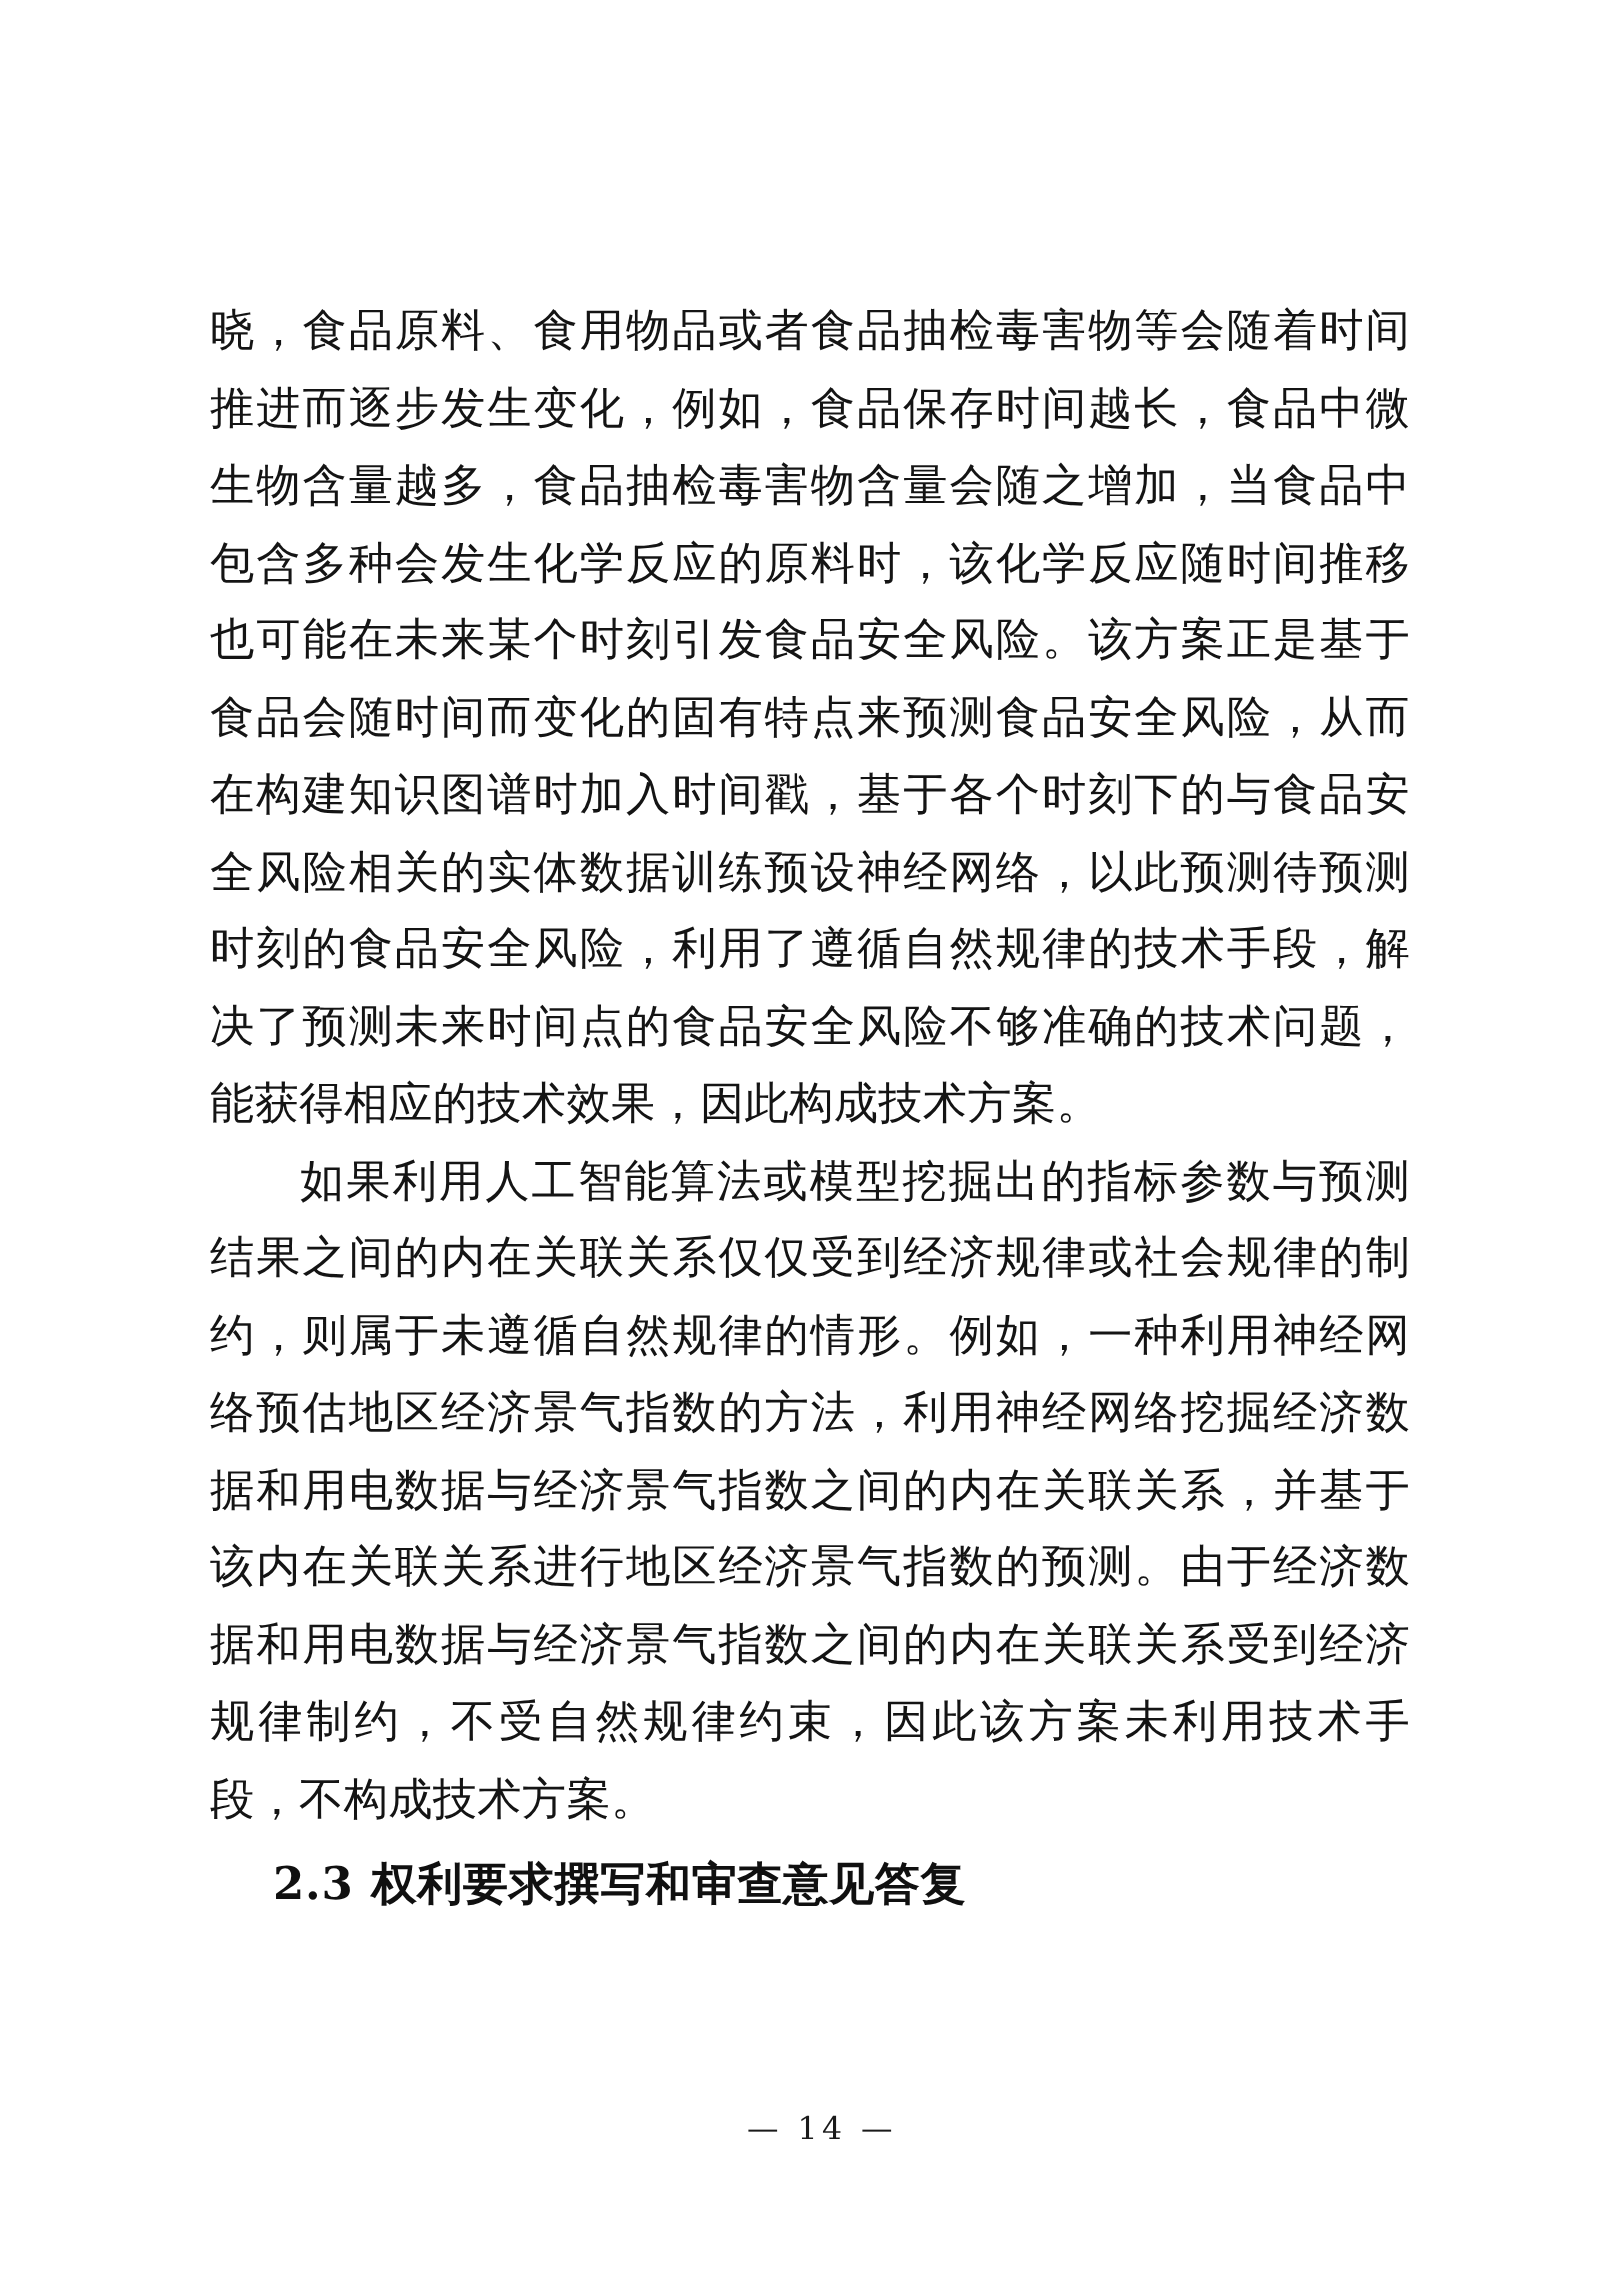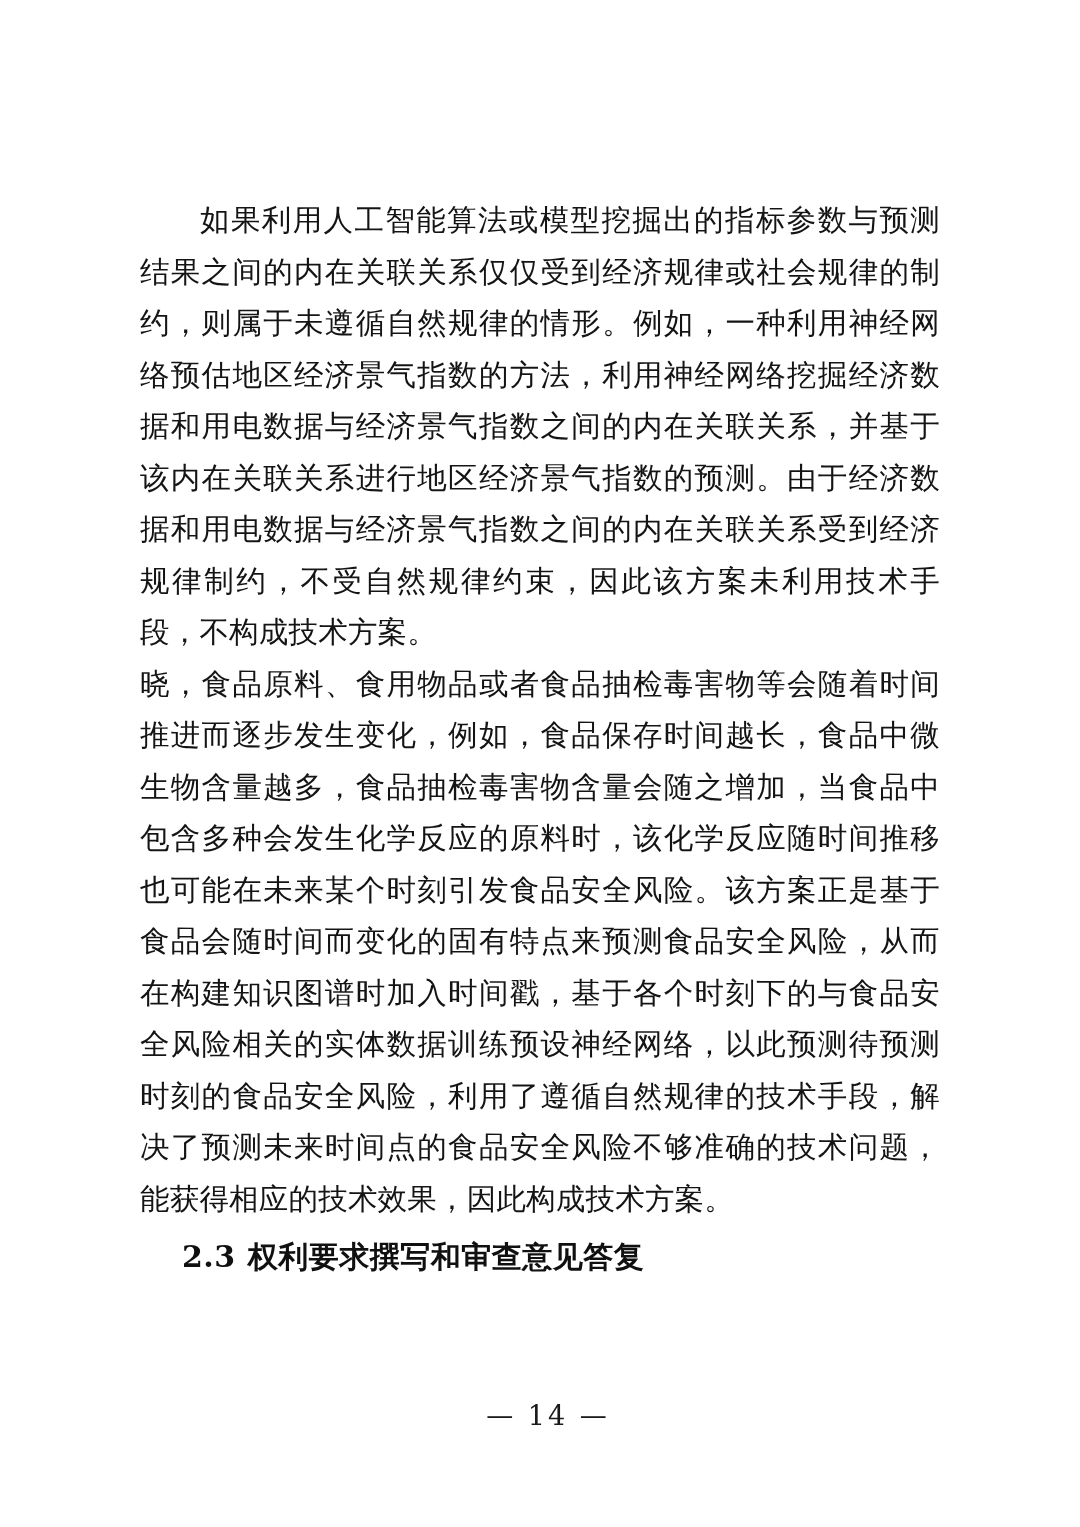--- a/index.html
+++ b/index.html
@@ -46,35 +46,35 @@
   }
   .heading .num {
     margin-right: 12px;
   }
   .footer {
     position: absolute;
     left: 16px;
     right: 0;
     bottom: 96px;
     text-align: center;
-    font-size: 27px;
+    font-size: 21px;
     letter-spacing: 3px;
     color: #1a1a1a;
   }
 </style>
 </head>
 <body>
 
 <div class="page">
 
   <div class="body-text">
 
+    <p class="para">晓，食品原料、食用物品或者食品抽检毒害物等会随着时间推进而逐步发生变化，例如，食品保存时间越长，食品中微生物含量越多，食品抽检毒害物含量会随之增加，当食品中包含多种会发生化学反应的原料时，该化学反应随时间推移也可能在未来某个时刻引发食品安全风险。该方案正是基于食品会随时间而变化的固有特点来预测食品安全风险，从而在构建知识图谱时加入时间戳，基于各个时刻下的与食品安全风险相关的实体数据训练预设神经网络，以此预测待预测时刻的食品安全风险，利用了遵循自然规律的技术手段，解决了预测未来时间点的食品安全风险不够准确的技术问题，能获得相应的技术效果，因此构成技术方案。</p>
+
     <p class="para indent">如果利用人工智能算法或模型挖掘出的指标参数与预测结果之间的内在关联关系仅仅受到经济规律或社会规律的制约，则属于未遵循自然规律的情形。例如，一种利用神经网络预估地区经济景气指数的方法，利用神经网络挖掘经济数据和用电数据与经济景气指数之间的内在关联关系，并基于该内在关联关系进行地区经济景气指数的预测。由于经济数据和用电数据与经济景气指数之间的内在关联关系受到经济规律制约，不受自然规律约束，因此该方案未利用技术手段，不构成技术方案。</p>
-
-    <p class="para">晓，食品原料、食用物品或者食品抽检毒害物等会随着时间推进而逐步发生变化，例如，食品保存时间越长，食品中微生物含量越多，食品抽检毒害物含量会随之增加，当食品中包含多种会发生化学反应的原料时，该化学反应随时间推移也可能在未来某个时刻引发食品安全风险。该方案正是基于食品会随时间而变化的固有特点来预测食品安全风险，从而在构建知识图谱时加入时间戳，基于各个时刻下的与食品安全风险相关的实体数据训练预设神经网络，以此预测待预测时刻的食品安全风险，利用了遵循自然规律的技术手段，解决了预测未来时间点的食品安全风险不够准确的技术问题，能获得相应的技术效果，因此构成技术方案。</p>
 
     <h2 class="heading">
       <span class="num">2.3</span><span>权利要求撰写和审查意见答复</span>
     </h2>
 
 
   </div>
 
   <div class="footer">— 14 —</div>
 

